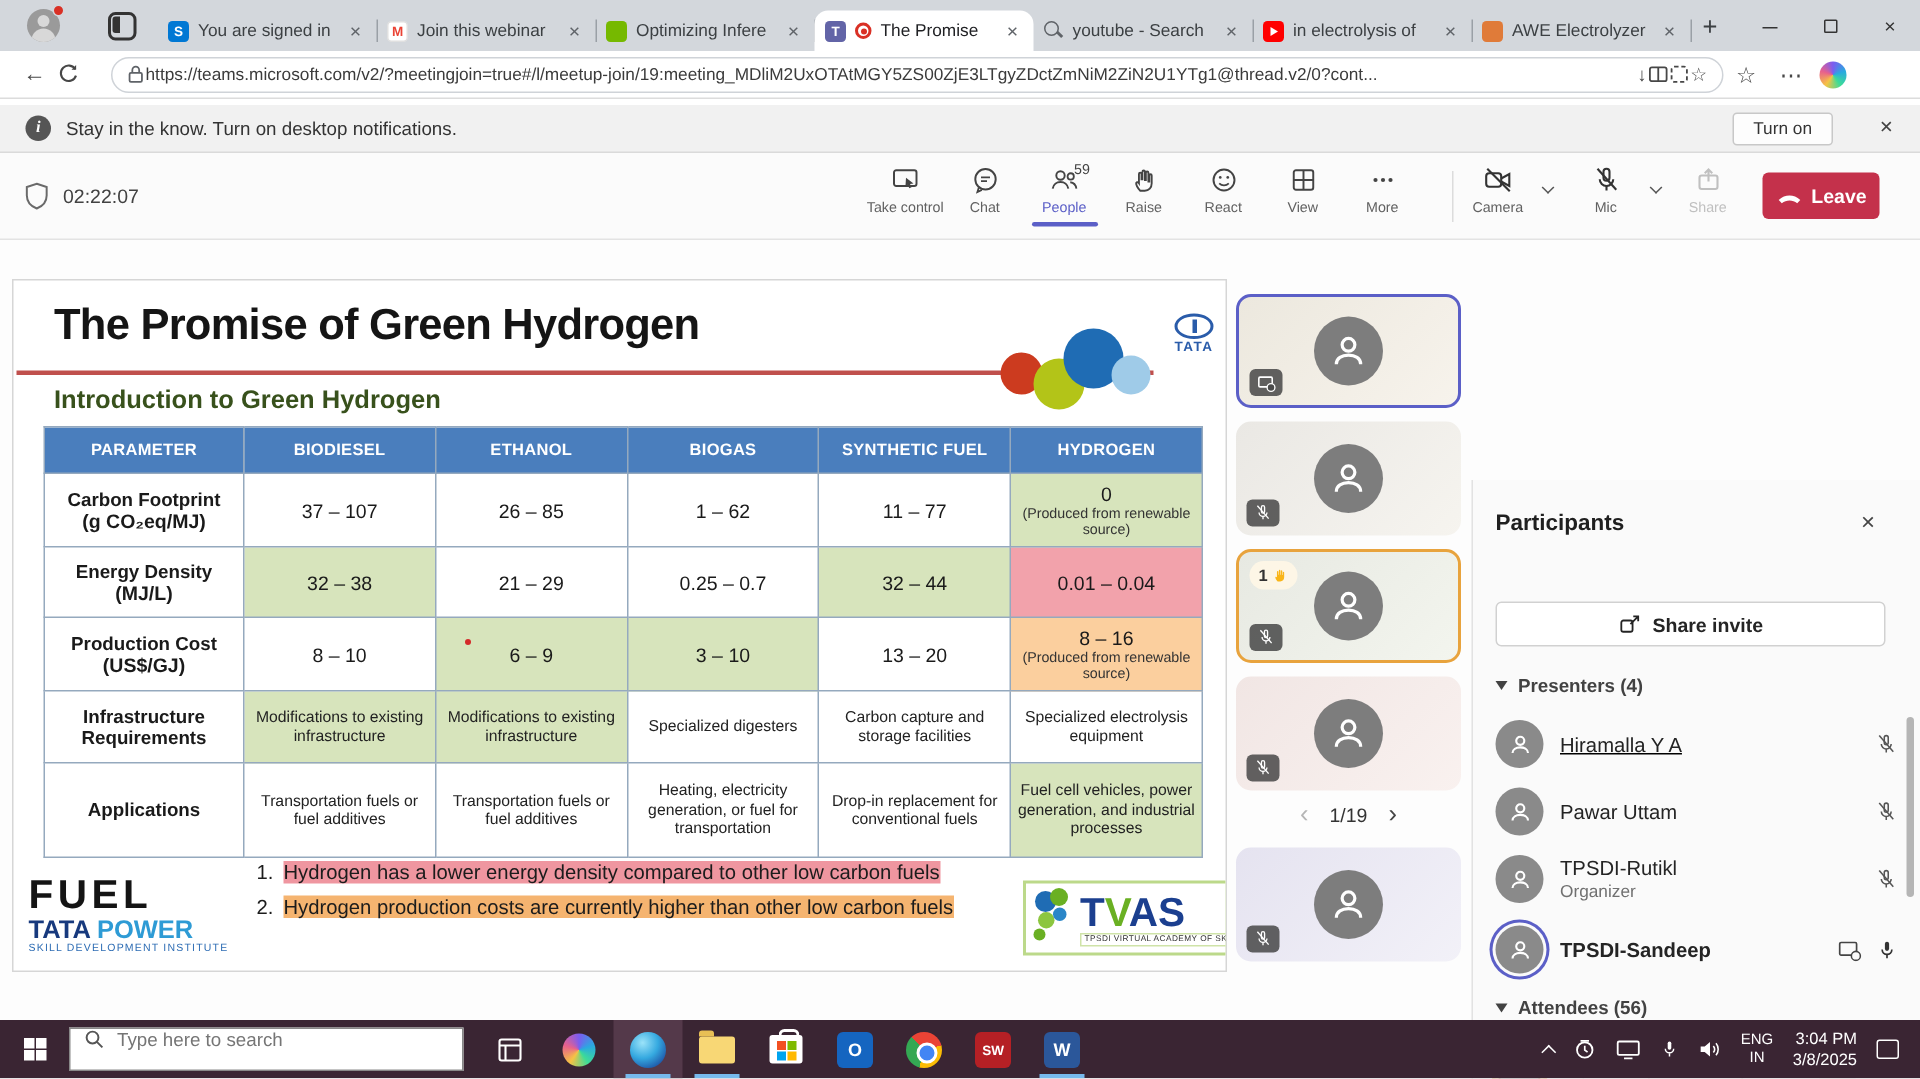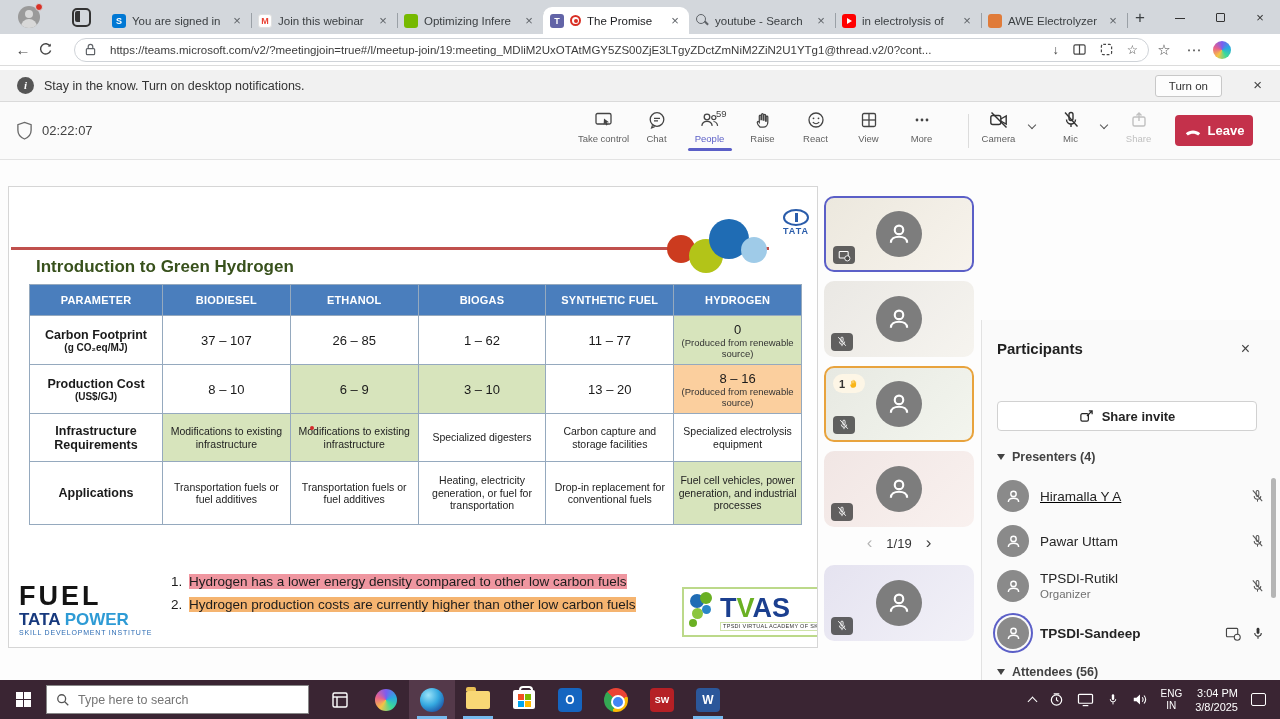--- a/index.html
+++ b/index.html
@@ -32,21 +32,21 @@
   .mag-icon::after { content:""; position:absolute; left:8px; top:8px; width:5px; height:1.6px; background:#5f6368; transform:rotate(45deg); }
   .newtab { font-size:17px; color:#3c4043; margin:0 0 6px 8px; }
   .wctrls { position:absolute; right:0; top:0; height:34px; display:flex; align-items:center; gap:0; }
   .wctrl { width:40px; text-align:center; font-size:13px; color:#333; }
   .wc-min { display:inline-block; width:10px; border-top:1.6px solid #333; vertical-align:middle; }
   .wc-max { display:inline-block; width:9px; height:9px; border:1.4px solid #333; border-radius:1px; }
 
   
   .addrbar { position:absolute; top:34px; left:0; width:1280px; height:32px; background:#fff; border-bottom:1px solid #dcdcdc; display:flex; align-items:center; font-size:12px; color:#5f6368; }
   .nav-ic { width:30px; text-align:center; font-size:15px; color:#474747; }
-  .urlpill { height:24px; flex:none; width:1075px; margin-left:6px; border:1px solid #cfd3d8; border-radius:13px; display:flex; align-items:center; padding:0 10px; gap:14px; background:#fff; }
+  .urlpill { height:24px; flex:none; width:1075px; margin-left:6px; border:1px solid #cfd3d8; border-radius:13px; display:flex; align-items:center; padding:0 10px; gap:1px; background:#fff; }
   .urltext { flex:1; font-size:11.5px; color:#3b3b3b; white-space:nowrap; overflow:hidden; }
   .pill-ic { font-size:12.5px; color:#474747; flex:none; }
   .copilot { width:18px; height:18px; border-radius:50%; background:conic-gradient(#7b5cf0,#2aa9e0,#3ddc97,#f6c344,#e8618c,#7b5cf0); margin:0 10px 0 4px; }
 
   
   .notifbar { position:absolute; top:70px; left:0; width:1280px; height:32px; background:#f1f1f1; border-bottom:1px solid #dadada; display:flex; align-items:center; }
   .info-ic { width:17px; height:17px; border-radius:50%; background:#555; color:#fff; font-size:11px; font-weight:bold; text-align:center; line-height:17px; margin:0 10px 0 17px; font-family:"Liberation Serif", serif; font-style:italic; }
   .notif-text { font-size:12.5px; color:#333; }
   .turnon-btn { position:absolute; right:58px; top:5px; height:22px; padding:0 13px; background:#fdfdfd; border:1px solid #c8c8c8; border-radius:3px; font-size:11.5px; color:#333; line-height:20px; }
   .notif-close { position:absolute; right:18px; top:6px; font-size:15px; color:#444; }
@@ -81,21 +81,21 @@
   .tata-mini { position:absolute; left:767px; top:22px; width:40px; text-align:center; }
   .tata-oval { width:26px; height:17px; border:2.5px solid #2a5caa; border-radius:50%; margin:0 auto; position:relative; }
   .tata-oval::before { content:""; position:absolute; left:10px; top:2px; width:2.5px; height:9px; background:#2a5caa; }
   .tata-word { font-size:9px; font-weight:bold; color:#2a5caa; letter-spacing:1px; }
   .sl-sub { position:absolute; left:27px; top:70px; font-size:17px; font-weight:bold; color:#38511c; }
   .sl-table { position:absolute; left:20px; top:97px; width:773px; border-collapse:collapse; table-layout:fixed; }
   .sl-table th, .sl-table td { border:1px solid #95a9be; text-align:center; vertical-align:middle; padding:2px 3px; }
   .sl-table th { background:#4a7ebd; color:#fff; font-size:11px; height:31px; letter-spacing:0.2px; }
   .col-param { width:133px; }
   .pname { font-weight:bold; font-size:12.5px; color:#1a1a1a; display:block; }
-  .punit { font-weight:bold; font-size:10px; color:#1a1a1a; display:block; }
+  .punit { font-weight:bold; font-size:13px; color:#1a1a1a; display:block; }
   .cell-v { font-size:13px; color:#1a1a1a; display:block; }
   .cell-note { font-size:9.5px; color:#333; display:block; line-height:11px; }
   .cell-sm { font-size:10.5px; color:#222; line-height:12.5px; }
   .bg-g { background:#d7e4bc; } .bg-p { background:#f2a2ab; } .bg-o { background:#fbcf9e; }
   .row1 { height:49px; } .row2 { height:47px; } .row3 { height:49px; } .row4 { height:48px; } .row5 { height:63px; }
   .laser-dot { position:absolute; left:301px; top:239px; width:4px; height:4px; border-radius:50%; background:#d42a2a; }
   .sl-notes { position:absolute; left:162px; top:385px; width:510px; }
   .note-line { font-size:13.5px; color:#1c1c1c; line-height:20px; margin-bottom:3px; display:flex; }
   .note-num { width:18px; flex:none; }
   .hl-pink { background:#ef96a0; }
@@ -135,21 +135,21 @@
   .p-role { font-size:11.5px; color:#707070; }
   .p-icons { display:flex; align-items:center; gap:9px; flex:none; }
   .hand-badge { height:19px; background:#efefef; border-radius:10px; display:flex; align-items:center; gap:3px; padding:0 6px; font-size:11px; color:#333; }
   .pn-scroll { position:absolute; right:4px; top:158px; width:5px; height:120px; border-radius:3px; background:#b5b5b5; }
 
   
   .taskbar { position:absolute; bottom:0; left:0; width:1280px; height:39px; background:#3a2533; display:flex; align-items:center; color:#fff; }
   .start { width:46px; display:flex; justify-content:center; }
   .win-logo { width:15px; height:15px; display:grid; grid-template-columns:7px 7px; grid-template-rows:7px 7px; gap:1px; }
   .win-logo i { background:#fff; }
-  .tsearch { width:263px; height:29px; background:#fff; border:1px solid #888; display:flex; align-items:center; gap:8px; padding:0 9px; }
+  .tsearch { width:263px; height:29px; background:#fff; border:1px solid #888; display:flex; align-items:flex-start; gap:8px; padding:0 9px; }
   .tsearch input { border:none; outline:none; font-size:12.5px; color:#333; width:200px; font-family:"Liberation Sans", sans-serif; background:transparent; }
   .tk-ic { width:46px; height:39px; display:flex; align-items:center; justify-content:center; position:relative; flex:none; }
   .tk-ic.open::after { content:""; position:absolute; bottom:0; left:8px; right:8px; height:3px; background:#76b9ed; }
   .tk-ic.open-hl { background:#54394a; }
   .sq-ic { width:24px; height:24px; border-radius:4px; display:flex; align-items:center; justify-content:center; font-weight:bold; color:#fff; font-size:12px; }
   .edge-ic { width:24px; height:24px; border-radius:50%; background:radial-gradient(circle at 35% 30%, #9be3f9, #35a9e0 45%, #1b4ca1 85%); }
   .chrome-ic { width:24px; height:24px; border-radius:50%; background:conic-gradient(from -45deg, #ea4335 0 120deg, #fbbc05 120deg 240deg, #34a853 240deg 360deg); position:relative; }
   .chrome-ic::after { content:""; position:absolute; left:7px; top:7px; width:10px; height:10px; border-radius:50%; background:#4285f4; border:2px solid #fff; }
   .folder-ic { width:24px; height:18px; background:#f8d775; border-radius:2px; position:relative; }
   .folder-ic::before { content:""; position:absolute; top:-4px; left:0; width:10px; height:4px; background:#e8bf55; border-radius:2px 2px 0 0; }
@@ -367,20 +367,21 @@
       <svg width="18" height="10" viewBox="0 0 20 11">
           <path d="M2 8c4.8-4.2 11.2-4.2 16 0l-2.3 2.5c-3.4-2.7-8-2.7-11.4 0z" fill="#fff"></path>
         </svg>
       <span>Leave</span>
     </div>
   </div>
 
   <div class="stage">
 
     <div class="slide">
+      <div class="sl-title">The Promise of Green Hydrogen</div>
       <div class="sl-redline"></div>
       <div class="circles">
         <i class="circ c-red"></i>
           <i class="circ c-yg"></i>
           <i class="circ c-blue"></i>
           <i class="circ c-lblue"></i>
       </div>
       <div class="tata-mini">
         <div class="tata-oval"></div>
         <div class="tata-word">TATA</div>
@@ -420,20 +421,41 @@
                 <span class="cell-v">1 – 62</span>
               </td>
           <td>
                 <span class="cell-v">11 – 77</span>
               </td>
           <td class="bg-g">
                 <span class="cell-v">0</span>
                 <span class="cell-note">(Produced from renewable source)</span>
               </td>
         </tr>
+        <tr class="row2">
+          <td>
+                <span class="pname">Energy Density</span>
+                <span class="punit">(MJ/L)</span>
+              </td>
+          <td class="bg-g">
+                <span class="cell-v">32 – 38</span>
+              </td>
+          <td>
+                <span class="cell-v">21 – 29</span>
+              </td>
+          <td>
+                <span class="cell-v">0.25 – 0.7</span>
+              </td>
+          <td class="bg-g">
+                <span class="cell-v">32 – 44</span>
+              </td>
+          <td class="bg-p">
+                <span class="cell-v">0.01 – 0.04</span>
+              </td>
+        </tr>
         <tr class="row3">
           <td>
                 <span class="pname">Production Cost</span>
                 <span class="punit">(US$/GJ)</span>
               </td>
           <td>
                 <span class="cell-v">8 – 10</span>
               </td>
           <td class="bg-g">
                 <span class="cell-v">6 – 9</span>

